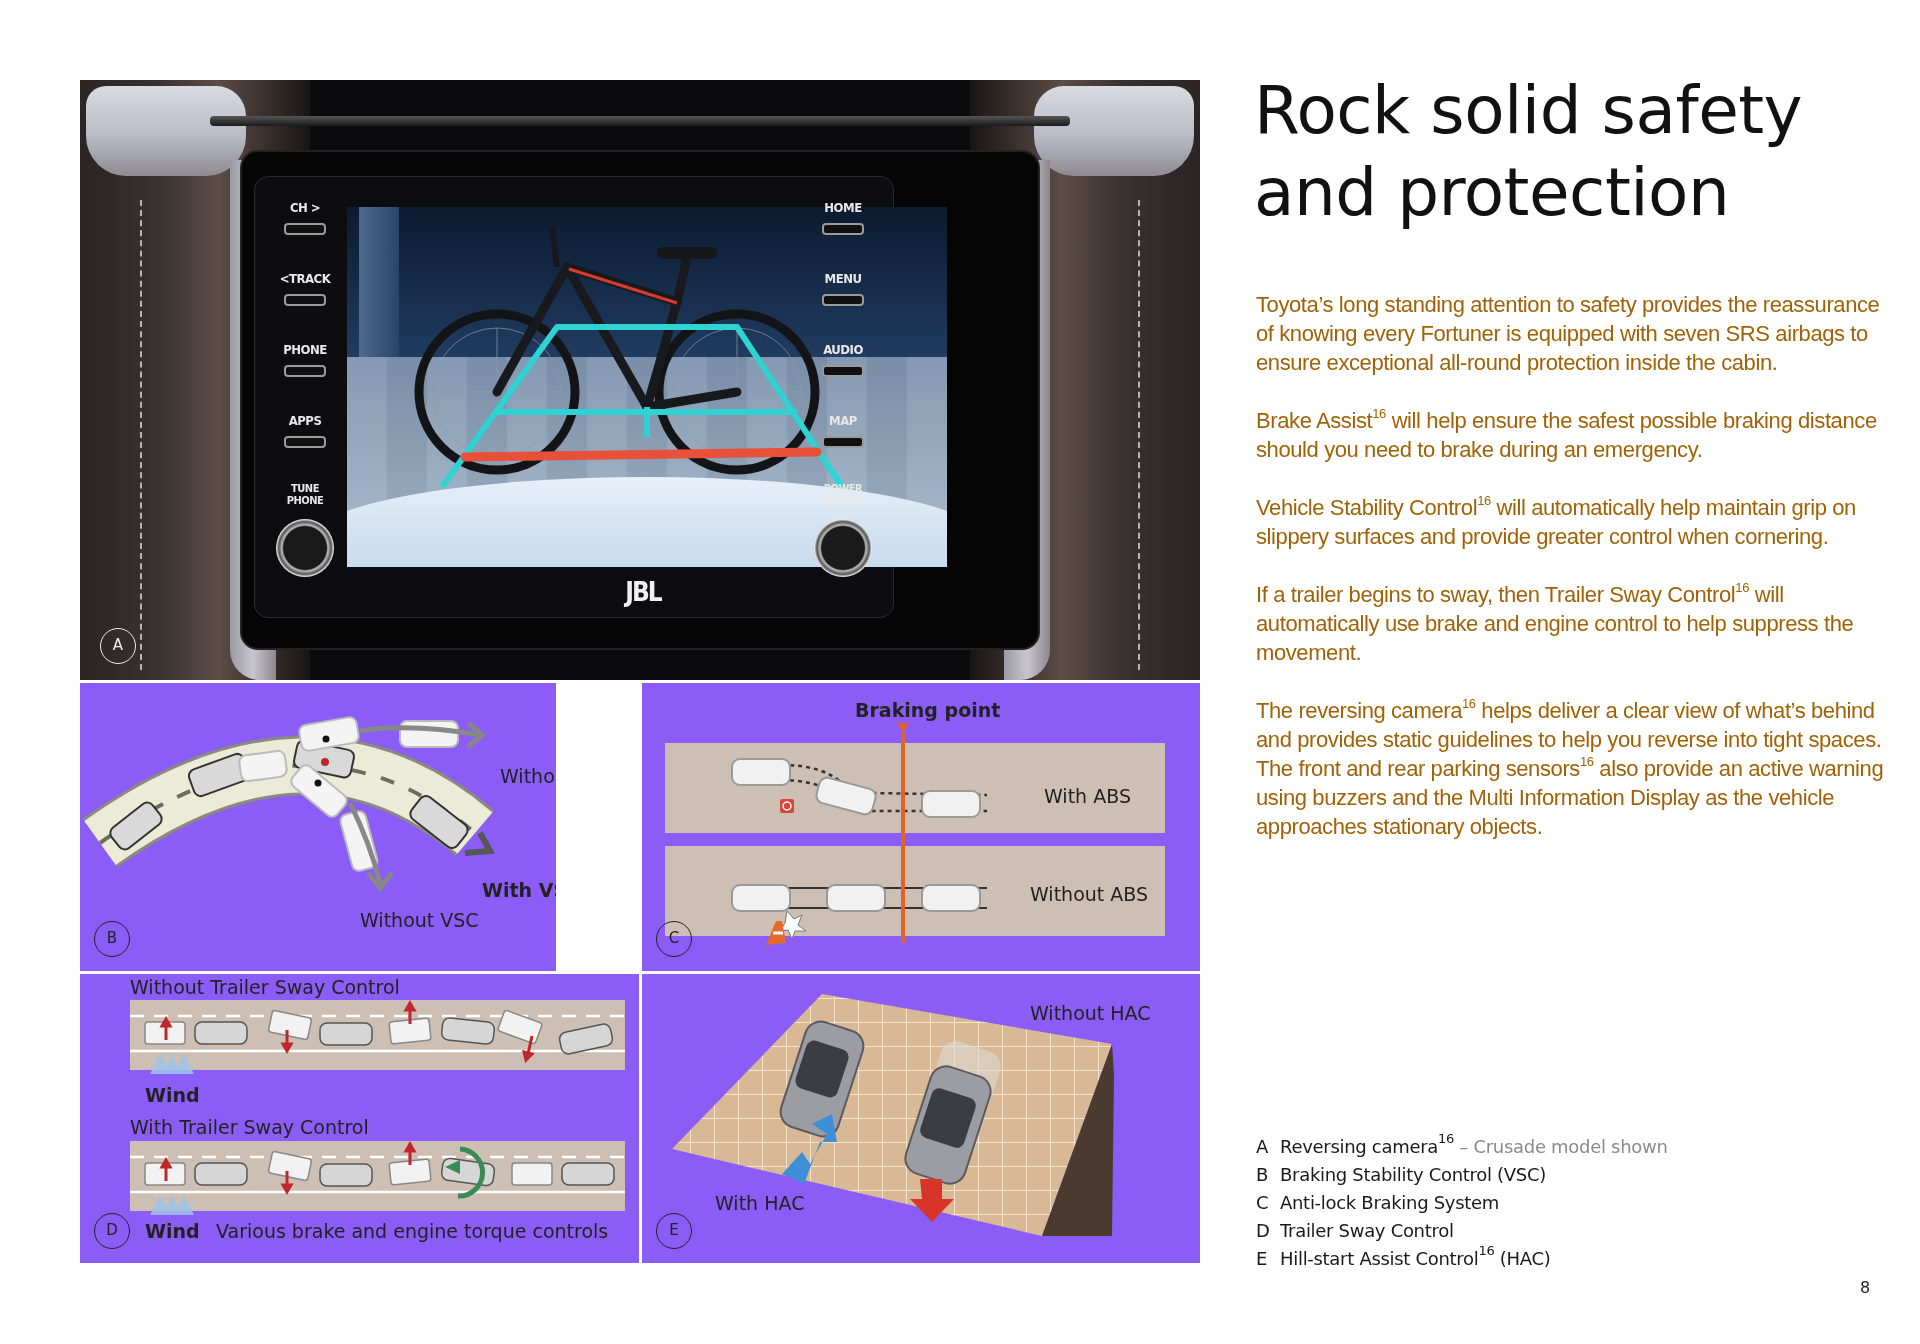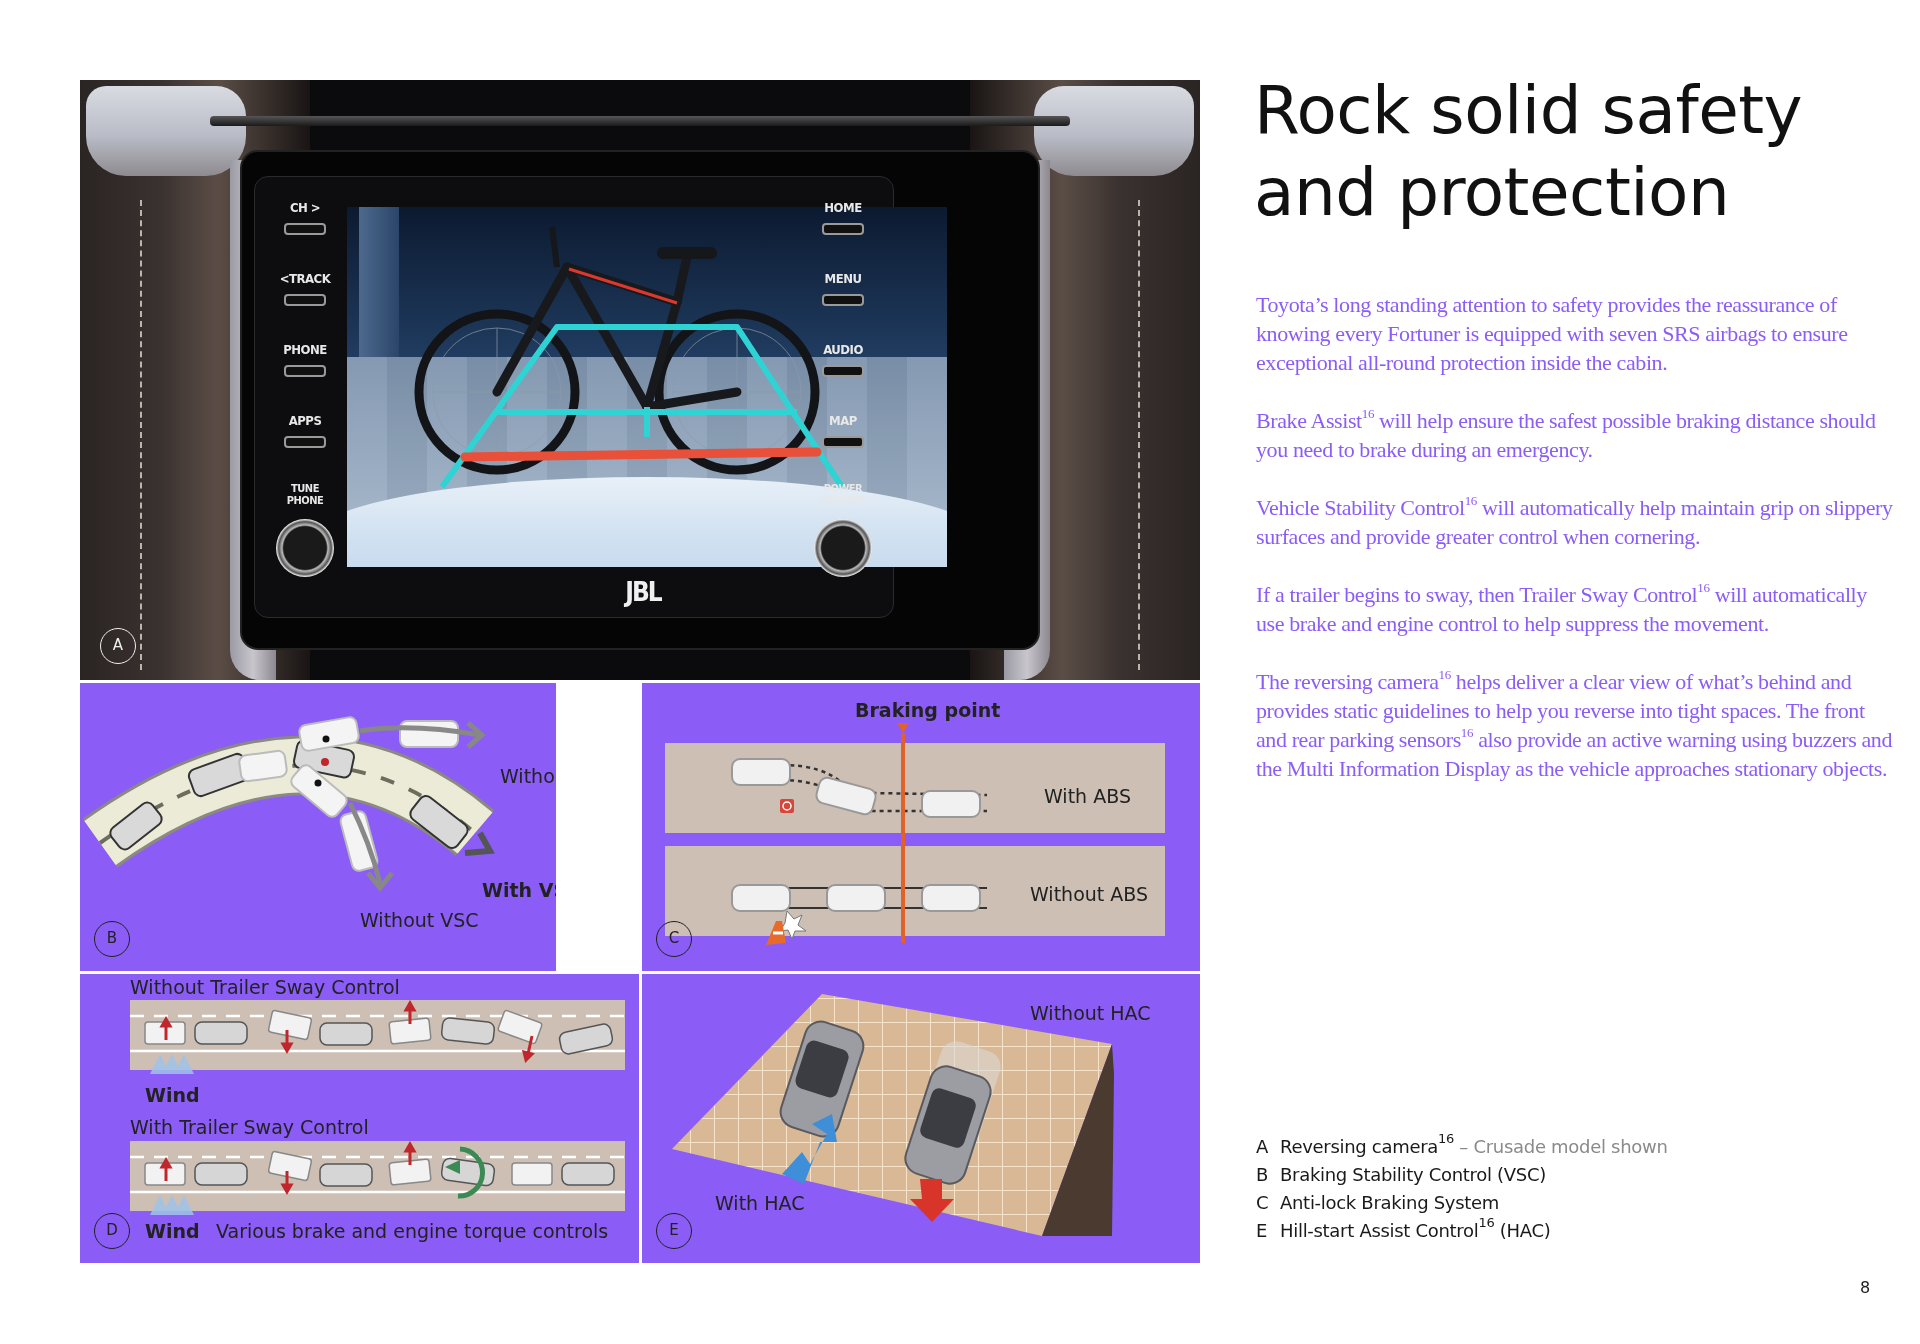--- a/index.html
+++ b/index.html
@@ -66,21 +66,21 @@
   .panel-e { left: 562px; top: 894px; width: 558px; height: 289px; }
   .panel .panel-letter { left: 14px; bottom: 14px; }
   .panel svg { position: absolute; left: 0; top: 0; }
   .diag-label { position: absolute; font-family: "DejaVu Sans", sans-serif; font-size: 19px; color: #222; white-space: nowrap; }
   .diag-label.bold { font-weight: bold; }
 
   
   .page-title { position: absolute; left: 1254px; top: 70px; width: 640px; font-family: "DejaVu Sans", sans-serif;
                 font-weight: normal; font-size: 66px; line-height: 82px; color: #111; letter-spacing: -0.5px; }
   .body-copy { position: absolute; left: 1256px; top: 290px; width: 640px; }
-  .body-para { font-family: Liberation Serif, serif; font-size: 22px; line-height: 29px; color: #8b5cf6; margin-bottom: 29px; letter-spacing: -0.4px; }
+  .body-para { font-family: Liberation Sans, sans-serif; font-size: 22px; line-height: 29px; color: #a16207; margin-bottom: 29px; letter-spacing: -0.4px; }
   sup { font-size: 13px; line-height: 0; vertical-align: 10px; }
 
   .captions { position: absolute; left: 1256px; top: 1133px; width: 640px; list-style: none; }
   .caption-item { font-family: "DejaVu Sans", sans-serif; font-size: 18px; line-height: 28px; color: #1a1a1a; letter-spacing: -0.3px; }
   .caption-key { display: inline-block; width: 24px; }
   .caption-muted { color: #8a8a8a; }
   .page-number { position: absolute; left: 1860px; top: 1278px; font-family: "DejaVu Sans", sans-serif; font-size: 16px; color: #222; }
 </style>
 </head>
 <body>
@@ -401,17 +401,20 @@
   <li class="caption-item">
     <span class="caption-key">A</span><span>Reversing camera</span><sup>16</sup><span class="caption-muted"> – Crusade model shown</span>
   </li>
   <li class="caption-item">
     <span class="caption-key">B</span><span>Braking Stability Control (VSC)</span>
   </li>
   <li class="caption-item">
     <span class="caption-key">C</span><span>Anti-lock Braking System</span>
   </li>
   <li class="caption-item">
+    <span class="caption-key">D</span><span>Trailer Sway Control</span>
+  </li>
+  <li class="caption-item">
     <span class="caption-key">E</span><span>Hill-start Assist Control</span><sup>16</sup><span> (HAC)</span>
   </li>
 </ul>
 
 <div class="page-number">8</div>
 
 </body></html>

